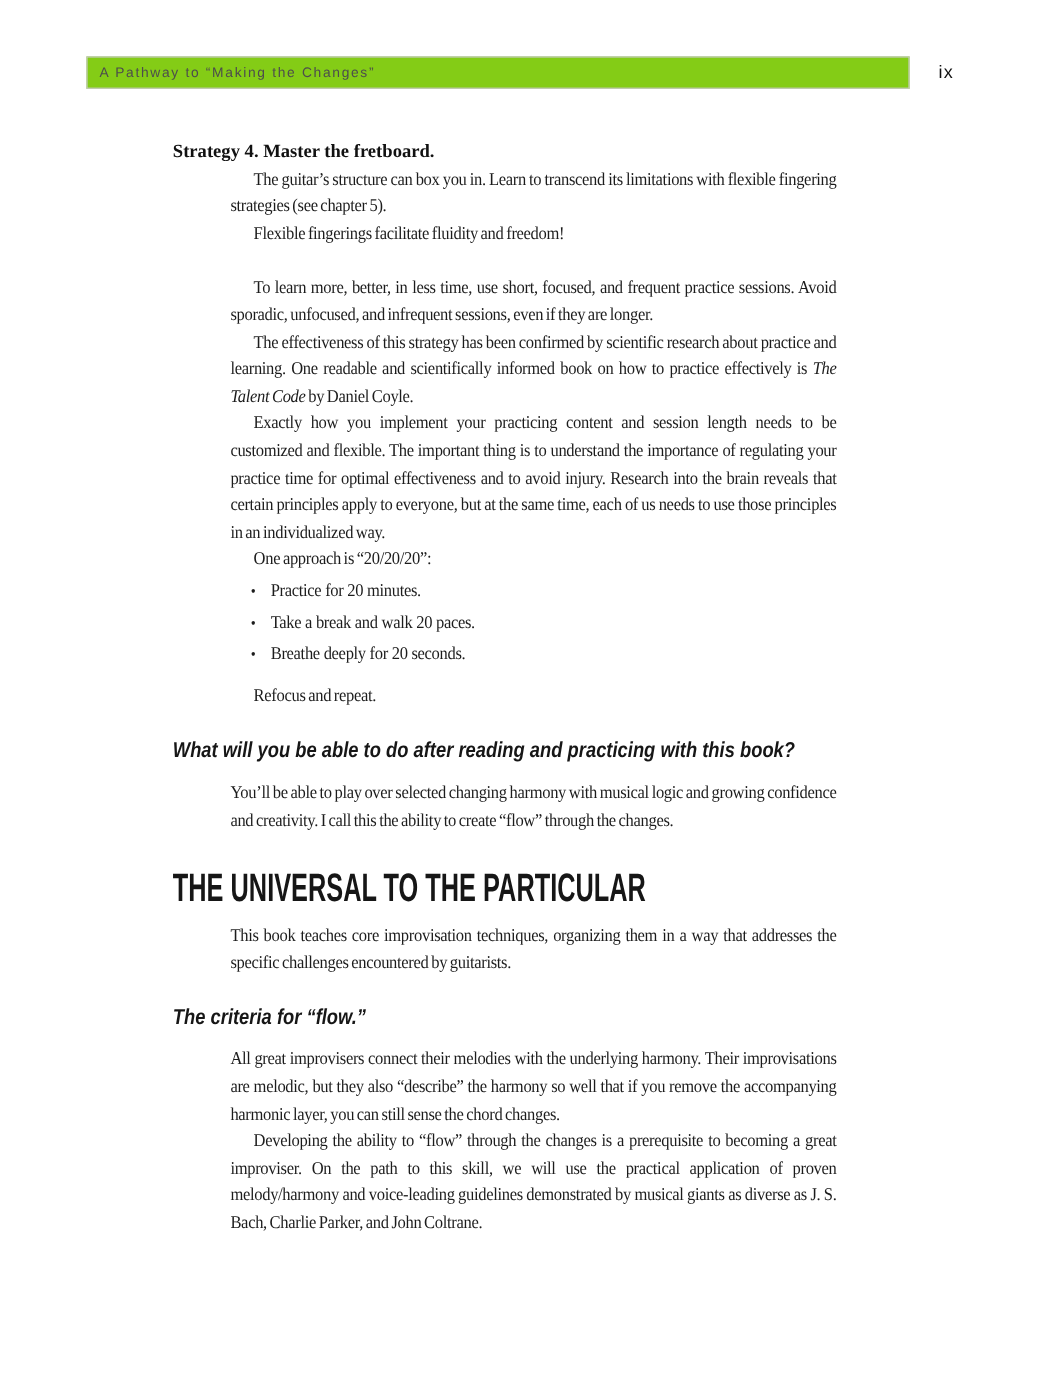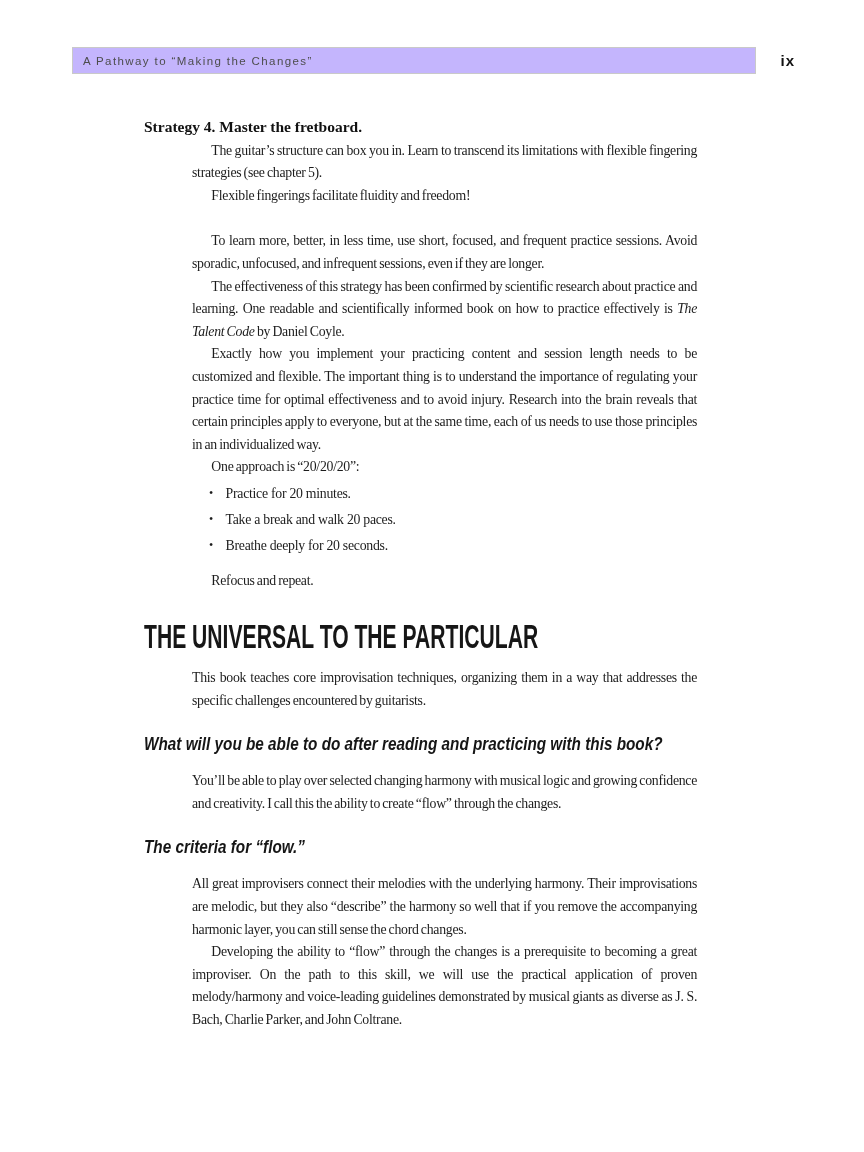--- a/index.html
+++ b/index.html
@@ -23,32 +23,32 @@
     margin: 47px 69px 0 72px;
   }
   .runhead-box {
     flex: 1;
     height: 27px;
     border: 1px solid #c9c9c9;
     display: flex;
     align-items: center;
     padding: 0 10px;
     box-sizing: border-box;
-    background: #c4b5fd;
+    background: #84cc16;
   }
   .runhead-title {
     font-family: "Liberation Sans", sans-serif;
     font-size: 11.5px;
     letter-spacing: 1.4px;
     color: #4d4d4d;
     white-space: nowrap;
   }
   .pagenum {
     font-family: "Liberation Sans", sans-serif;
-    font-weight: bold;
+    font-weight: normal;
     font-size: 15px;
     letter-spacing: 1px;
     color: #111111;
     margin-left: 24px;
   }
 
   
   .content {
     margin: 42px 0 0 144px;
     width: 553px;
@@ -164,27 +164,27 @@
       </li>
       <li>
         <span class="marker">•</span>
         <span>Breathe deeply for 20 seconds.</span>
       </li>
     </ul>
     <p class="bodypara indent refocus">Refocus and repeat.</p>
   </section>
 
   <section>
-    <h1 class="big-head">THE UNIVERSAL TO THE PARTICULAR</h1>
-    <p class="bodypara">This book teaches core improvisation techniques, organizing them in a way that addresses the specific challenges encountered by guitarists.</p>
+    <h2 class="sub-head">What will you be able to do after reading and practicing with this book?</h2>
+    <p class="bodypara">You’ll be able to play over selected changing harmony with musical logic and growing confidence and creativity. I call this the ability to create “flow” through the changes.</p>
   </section>
 
   <section>
-    <h2 class="sub-head">What will you be able to do after reading and practicing with this book?</h2>
-    <p class="bodypara">You’ll be able to play over selected changing harmony with musical logic and growing confidence and creativity. I call this the ability to create “flow” through the changes.</p>
+    <h1 class="big-head">THE UNIVERSAL TO THE PARTICULAR</h1>
+    <p class="bodypara">This book teaches core improvisation techniques, organizing them in a way that addresses the specific challenges encountered by guitarists.</p>
   </section>
 
   <section>
     <h2 class="sub-head">The criteria for “flow.”</h2>
     <p class="bodypara">All great improvisers connect their melodies with the underlying harmony. Their improvisations are melodic, but they also “describe” the harmony so well that if you remove the accompanying harmonic layer, you can still sense the chord changes.</p>
     <p class="bodypara indent">Developing the ability to “flow” through the changes is a prerequisite to becoming a great improviser. On the path to this skill, we will use the practical application of proven melody/harmony and voice-leading guidelines demonstrated by musical giants as diverse as J. S. Bach, Charlie Parker, and John Coltrane.</p>
   </section>
 
 </div>
 

